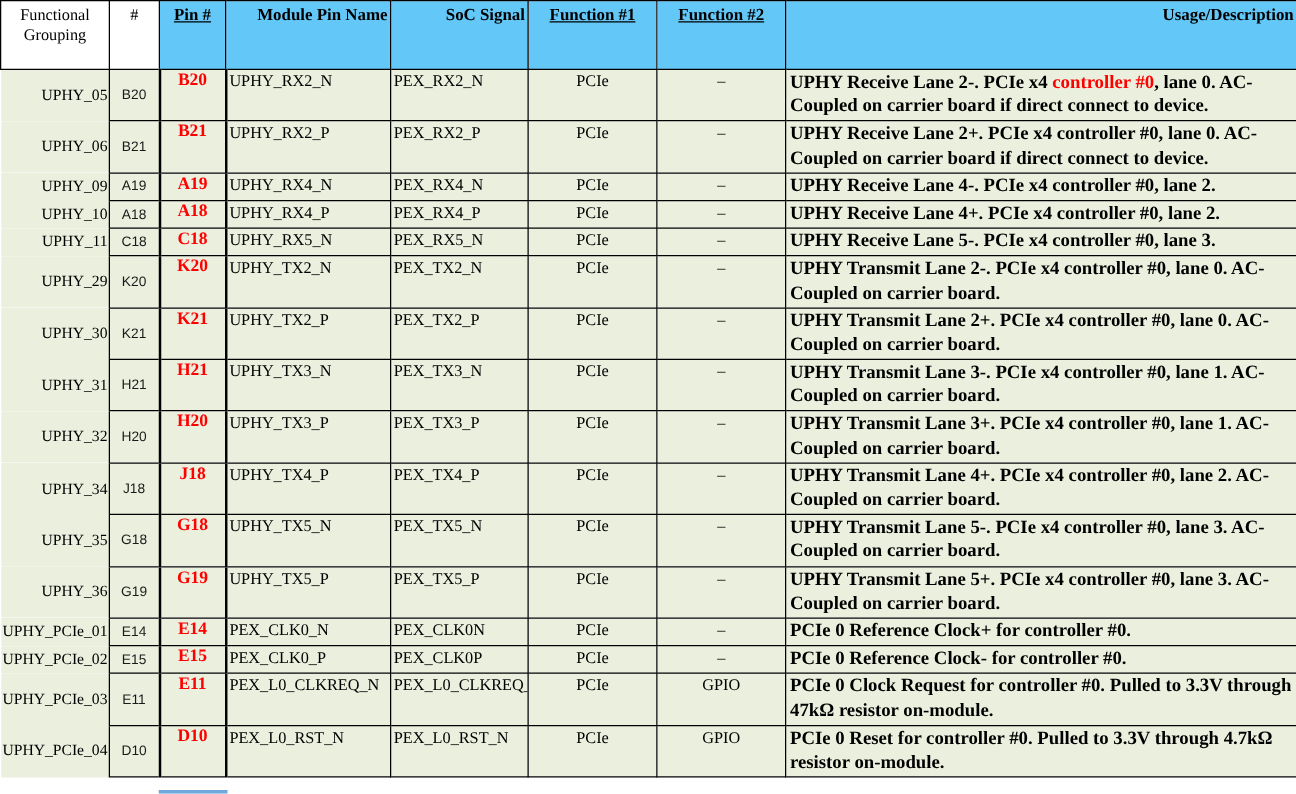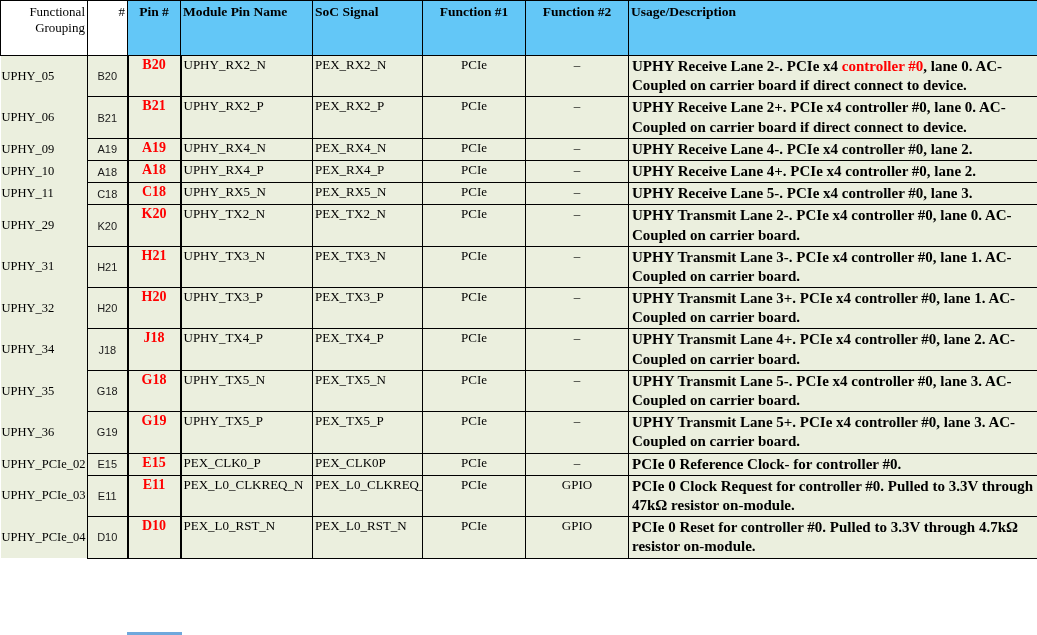--- a/index.html
+++ b/index.html
@@ -23,28 +23,28 @@
   col.c7{width:103px;} col.c8{width:409px;}
   th,td{
     border:1px solid var(--border-c);
     padding:0 2px;
     overflow:hidden;
     box-sizing:border-box;
   }
   thead th{
     height:55px;vertical-align:top;padding-top:3px;
     background:var(--header-blue);
-    font-size:13.5px;font-weight:bold;text-align:left;
-  }
-  thead th.white{background:#ffffff;text-align:right;font-weight:normal;font-size:13px;}
-  thead th.center{text-align:center;}
+    font-size:13.5px;font-weight:bold;text-align:right;
+  }
+  thead th.white{background:#ffffff;text-align:center;font-weight:normal;font-size:13px;}
+  thead th.center{text-align:center;text-decoration:underline;}
   tbody td{background:var(--row-bg);font-size:13px;vertical-align:top;}
   td.c-group{
     border-top:none;border-bottom:none;border-left:none;
-    text-align:left;vertical-align:middle;font-size:12.5px;
+    text-align:right;vertical-align:middle;font-size:12.5px;
     white-space:nowrap;padding:0 1px;
   }
   td.c-num{
     text-align:center;vertical-align:middle;
     font-family:"Liberation Sans","DejaVu Sans",sans-serif;
     font-size:11px;color:#1a1a1a;
   }
   td.c-pin{
     border-left:2px solid var(--border-c);border-right:2px solid var(--border-c);
     text-align:center;font-weight:bold;font-size:14px;color:var(--pin-red);
@@ -149,20 +149,30 @@
     <td class="c-group">UPHY_29</td>
     <td class="c-num">K20</td>
     <td class="c-pin">K20</td>
     <td class="c-module">UPHY_TX2_N</td>
     <td class="c-soc">PEX_TX2_N</td>
     <td class="c-fn1">PCIe</td>
     <td class="c-fn2">–</td>
     <td class="c-desc">UPHY Transmit Lane 2-. PCIe x4 controller #0, lane 0. AC-Coupled on carrier board.</td>
   </tr>
         <tr style="height: 35px;">
+    <td class="c-group">UPHY_30</td>
+    <td class="c-num">K21</td>
+    <td class="c-pin">K21</td>
+    <td class="c-module">UPHY_TX2_P</td>
+    <td class="c-soc">PEX_TX2_P</td>
+    <td class="c-fn1">PCIe</td>
+    <td class="c-fn2">–</td>
+    <td class="c-desc">UPHY Transmit Lane 2+. PCIe x4 controller #0, lane 0. AC-Coupled on carrier board.</td>
+  </tr>
+        <tr style="height: 35px;">
     <td class="c-group">UPHY_31</td>
     <td class="c-num">H21</td>
     <td class="c-pin">H21</td>
     <td class="c-module">UPHY_TX3_N</td>
     <td class="c-soc">PEX_TX3_N</td>
     <td class="c-fn1">PCIe</td>
     <td class="c-fn2">–</td>
     <td class="c-desc">UPHY Transmit Lane 3-. PCIe x4 controller #0, lane 1. AC-Coupled on carrier board.</td>
   </tr>
         <tr style="height: 35px;">
@@ -197,20 +207,30 @@
   </tr>
         <tr style="height: 35px;">
     <td class="c-group">UPHY_36</td>
     <td class="c-num">G19</td>
     <td class="c-pin">G19</td>
     <td class="c-module">UPHY_TX5_P</td>
     <td class="c-soc">PEX_TX5_P</td>
     <td class="c-fn1">PCIe</td>
     <td class="c-fn2">–</td>
     <td class="c-desc">UPHY Transmit Lane 5+. PCIe x4 controller #0, lane 3. AC-Coupled on carrier board.</td>
+  </tr>
+        <tr style="height: 21px;">
+    <td class="c-group">UPHY_PCIe_01</td>
+    <td class="c-num">E14</td>
+    <td class="c-pin">E14</td>
+    <td class="c-module">PEX_CLK0_N</td>
+    <td class="c-soc">PEX_CLK0N</td>
+    <td class="c-fn1">PCIe</td>
+    <td class="c-fn2">–</td>
+    <td class="c-desc">PCIe 0 Reference Clock+ for controller #0.</td>
   </tr>
         <tr style="height: 21px; padding-left: 45px;">
     <td class="c-group">UPHY_PCIe_02</td>
     <td class="c-num">E15</td>
     <td class="c-pin">E15</td>
     <td class="c-module">PEX_CLK0_P</td>
     <td class="c-soc">PEX_CLK0P</td>
     <td class="c-fn1">PCIe</td>
     <td class="c-fn2">–</td>
     <td class="c-desc">PCIe 0 Reference Clock- for controller #0.</td>

